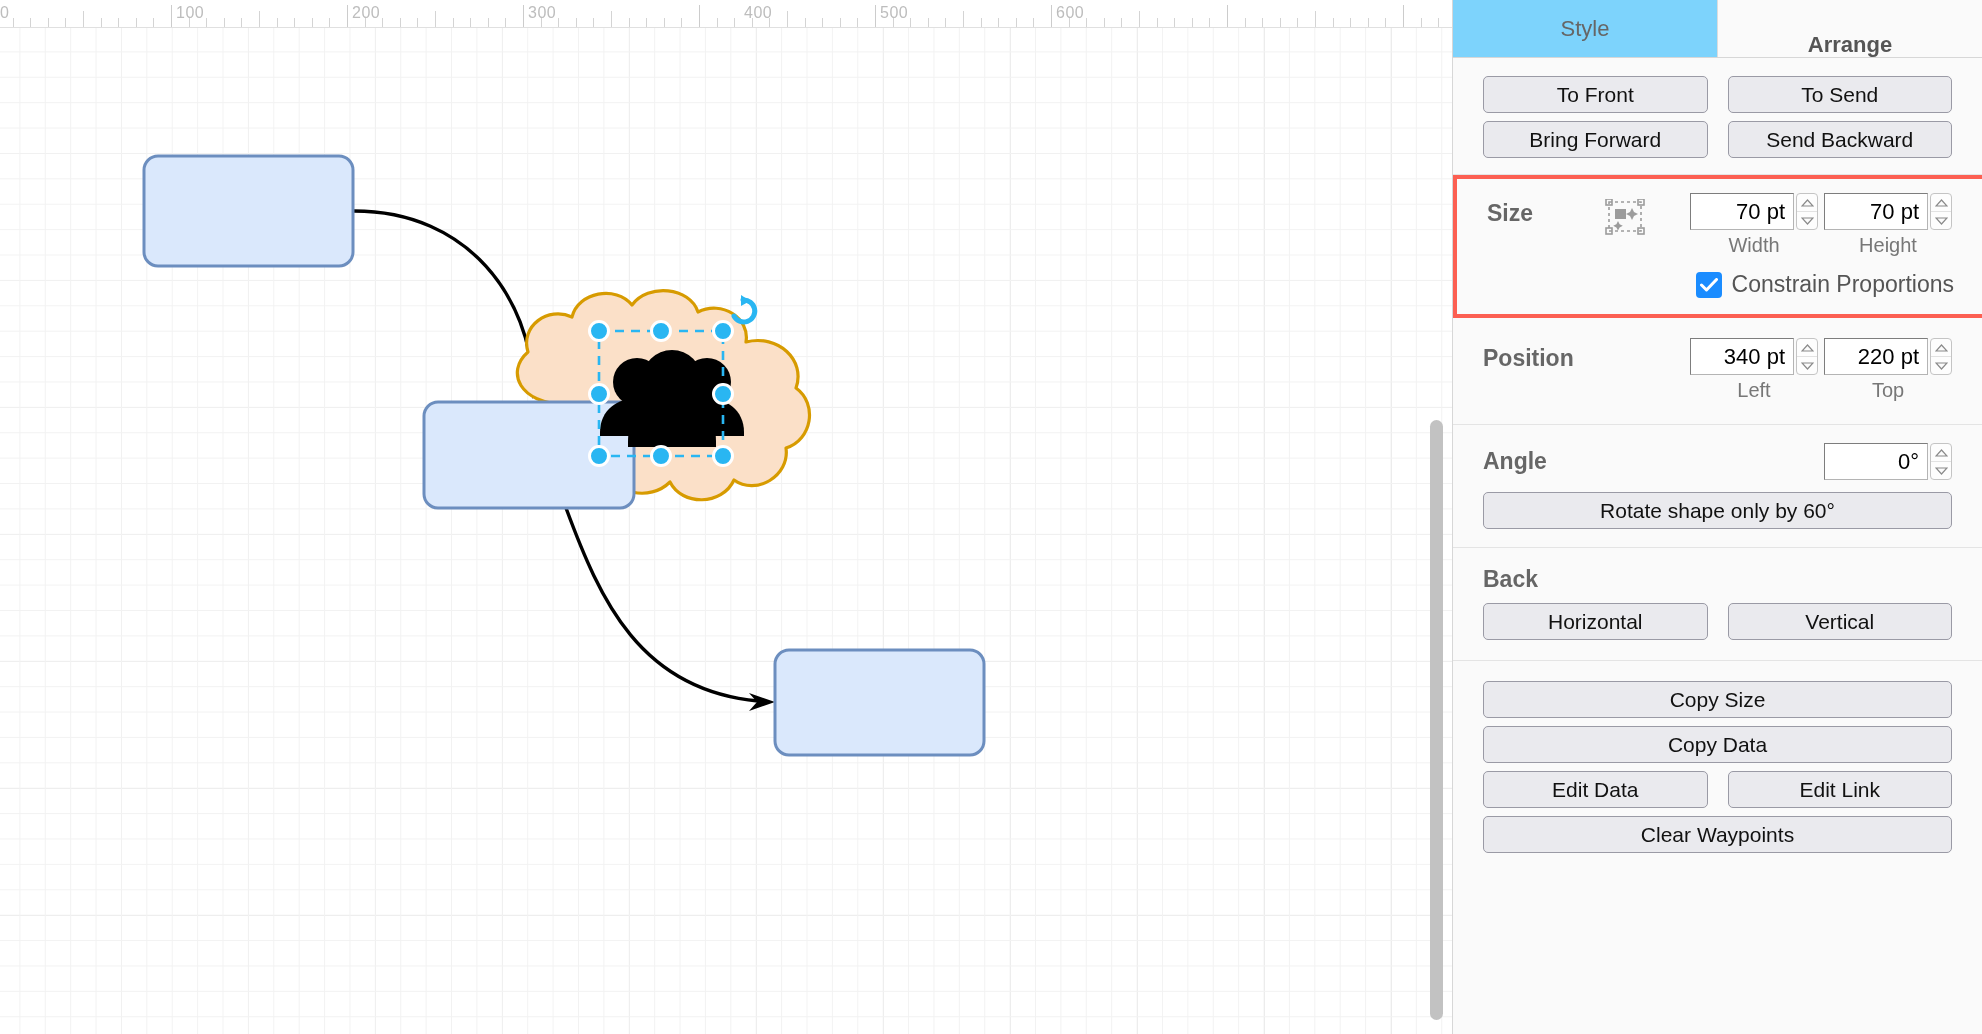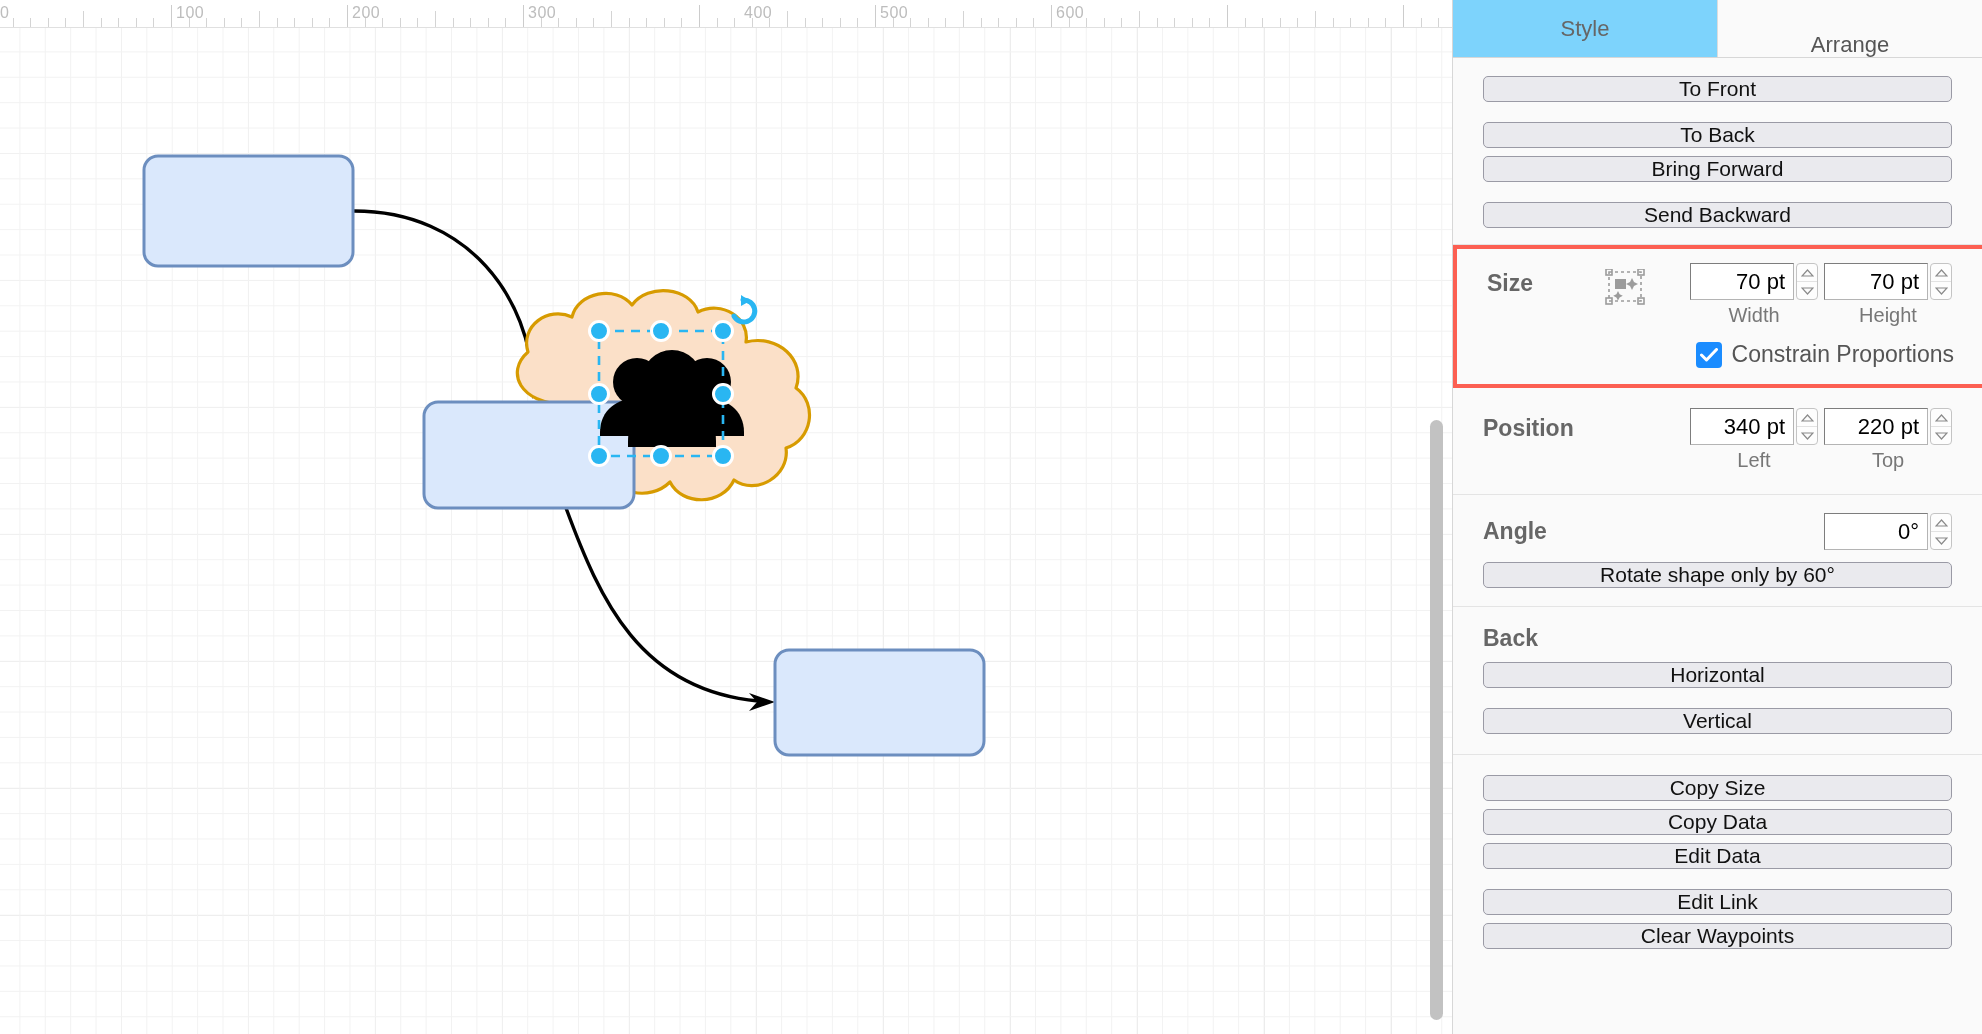--- a/index.html
+++ b/index.html
@@ -74,24 +74,24 @@
   .tabs { display: flex; height: 58px; border-bottom: 1px solid #d7d7d7; }
   .tab {
     flex: 1; display: flex; align-items: center; justify-content: center;
     font-size: 22px; color: #666666;
     background: #7dd3fc;
     border-right: 1px solid #dcdcdc;
     cursor: pointer;
     user-select: none;
   }
   .tab:last-child { border-right: none; }
-  .tab.active { background: #fafafa; color: #555555; font-weight: normal; margin-top: 32px; }
+  .tab.active { background: #fafafa; color: #555555; font-weight: bold; margin-top: 32px; }
 
   .section { padding: 16px 0 14px 0; border-bottom: 1px solid #e4e4e4; }
-  .btn-row { display: flex; gap: 20px; padding: 0 30px; margin-bottom: 8px; flex-direction: column; }
+  .btn-row { display: flex; gap: 20px; padding: 0 30px; margin-bottom: 8px; }
   .btn-row:last-child { margin-bottom: 0; }
   .btn {
     flex: 1;
     height: 37px;
     background: #eaeaee;
     border: 1px solid #9a9aa5;
     border-radius: 5px;
     font-size: 21px;
     color: #111111;
     display: flex; align-items: center; justify-content: center;
@@ -347,21 +347,21 @@
         <span>Arrange</span>
       </div>
     </div>
 
     <div class="section" style="padding-top:18px;padding-bottom:16px;">
       <div class="btn-row">
         <div class="btn">
           <span>To Front</span>
         </div>
         <div class="btn">
-          <span>To Back</span>
+          <span>To Send</span>
         </div>
       </div>
       <div class="btn-row">
         <div class="btn">
           <span>Bring Forward</span>
         </div>
         <div class="btn">
           <span>Send Backward</span>
         </div>
       </div>

